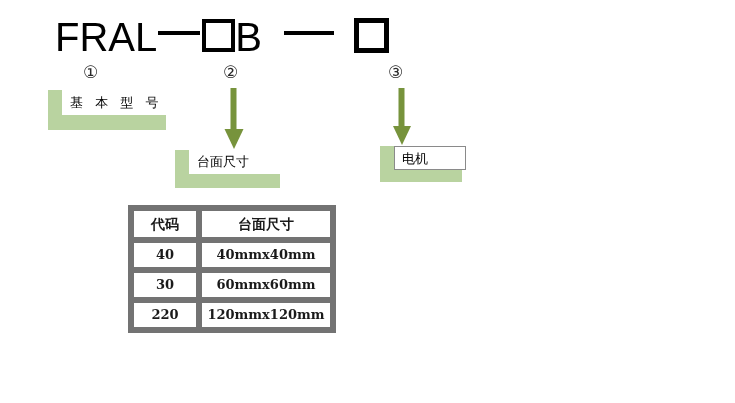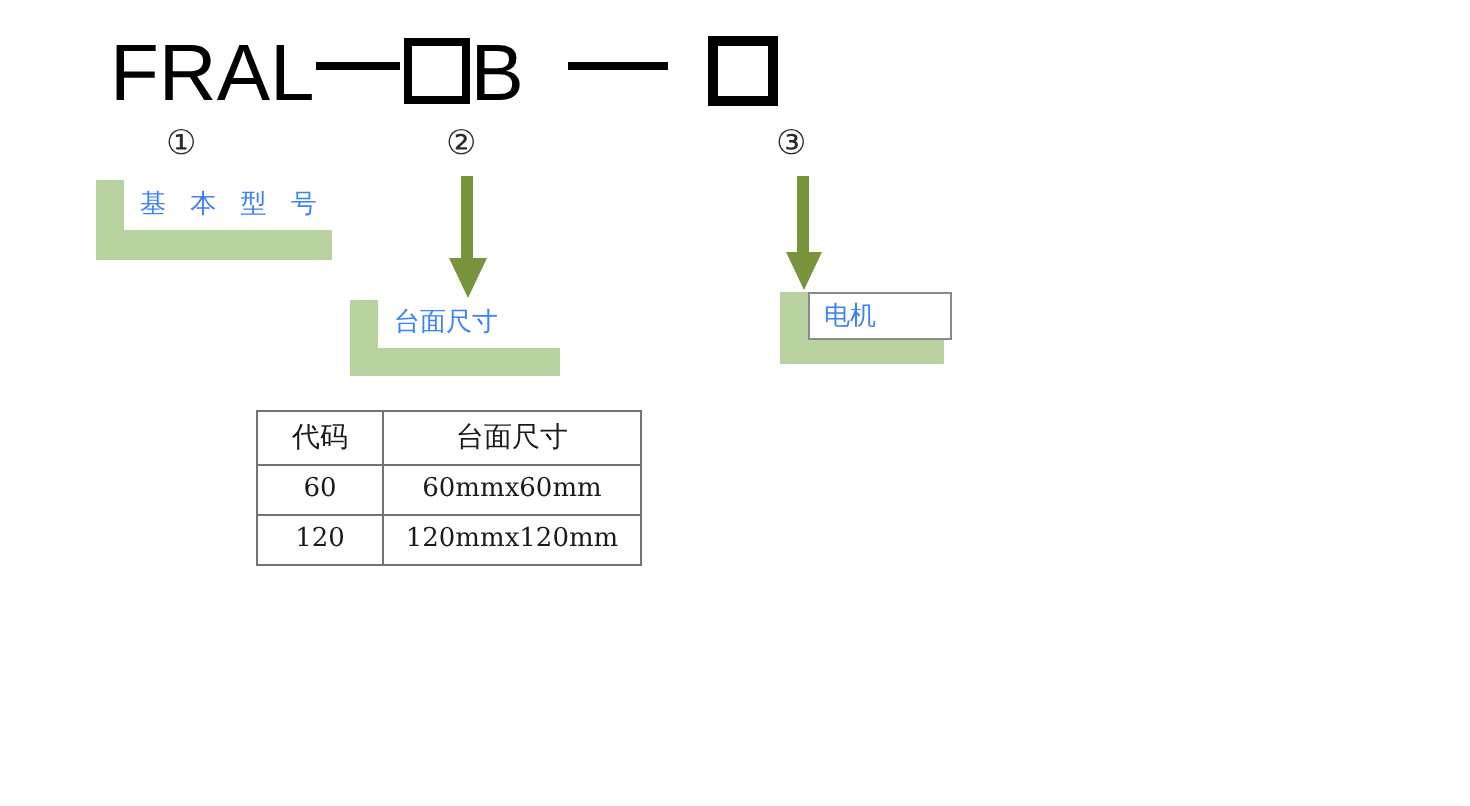--- a/index.html
+++ b/index.html
@@ -104,56 +104,56 @@
   }
   .callout .plate {
     position: absolute;
     background: #ffffff;
   }
   .callout .ctext {
     position: absolute;
     font-family: "DejaVu Sans", "Liberation Sans", sans-serif;
     font-size: 13px;
     line-height: 1;
-    color: #3b82f6;
+    color: #000000;
     white-space: nowrap;
   }
 
   
   .callout-1 { left: 48px; top: 90px; width: 118px; height: 40px; }
   .callout-1 .plate { left: 14px; top: 0px; width: 104px; height: 25px; }
   .callout-1 .ctext { left: 22px; top: 6px; letter-spacing: 4px; }
 
   
   .callout-2 { left: 175px; top: 150px; width: 105px; height: 38px; }
   .callout-2 .plate { left: 14px; top: 0px; width: 91px; height: 24px; }
   .callout-2 .ctext { left: 22px; top: 5px; }
 
   
-  .callout-3 { left: 390px; top: 146px; width: 82px; height: 36px; text-align: center; }
+  .callout-3 { left: 380px; top: 146px; width: 82px; height: 36px; text-align: center; }
   .callout-3 .plate {
     left: 14px; top: 0px; width: 72px; height: 24px;
     border: 1px solid #8a8a8a;
     box-sizing: border-box;
   }
   .callout-3 .ctext { left: 22px; top: 6px; }
 
   
   .spec-table {
     position: absolute;
     left: 128px;
     top: 205px;
     border-collapse: collapse;
     background: #ffffff;
   }
   .spec-table td, .spec-table th {
-    border: 1px solid #737373;
+    border: 6px solid #737373;
     font-family: "DejaVu Serif", "Liberation Serif", serif;
     font-size: 13px;
-    font-weight: normal;
+    font-weight: bold;
     color: #1a1a1a;
     text-align: center;
     padding: 0;
     height: 24px;
     line-height: 24px;
   }
   .spec-table .col-code { width: 62px; }
   .spec-table .col-size { width: 128px; }
   .spec-table thead td {
     font-family: "DejaVu Sans", "Liberation Sans", sans-serif;
@@ -213,23 +213,27 @@
 
   <table class="spec-table">
     <thead>
       <tr>
         <td class="col-code">代码</td>
         <td class="col-size">台面尺寸</td>
       </tr>
     </thead>
     <tbody>
       <tr>
-        <td>60</td>
+        <td>40</td>
+        <td>40mmx40mm</td>
+      </tr>
+      <tr>
+        <td>30</td>
         <td>60mmx60mm</td>
       </tr>
       <tr>
-        <td>120</td>
+        <td>220</td>
         <td>120mmx120mm</td>
       </tr>
     </tbody>
   </table>
 
 </div>
 
 </body></html>

